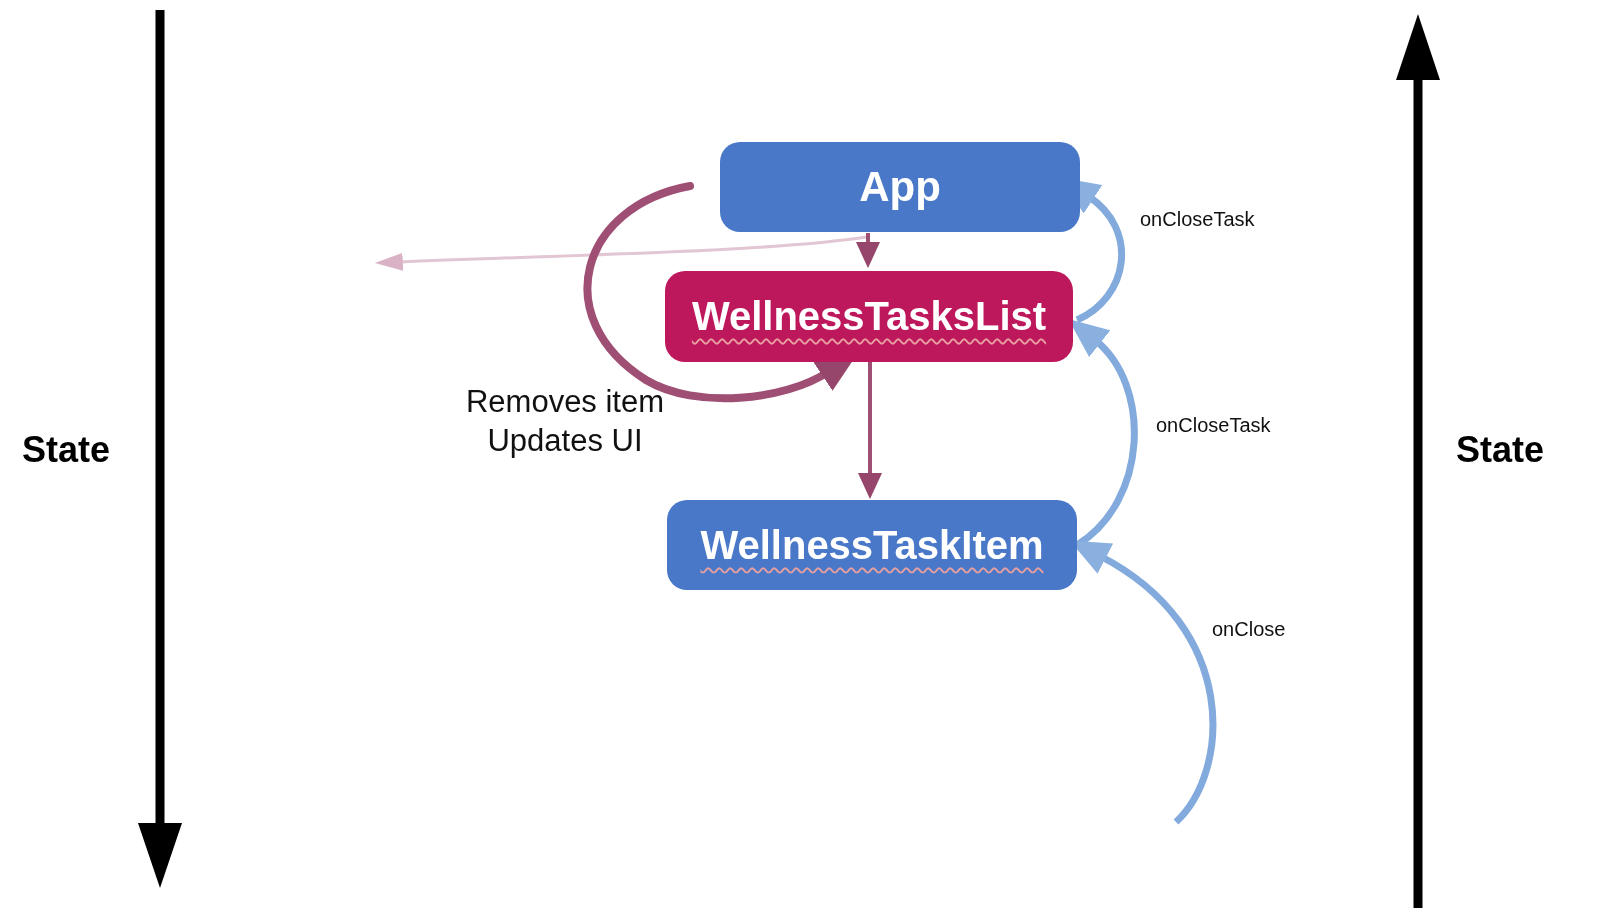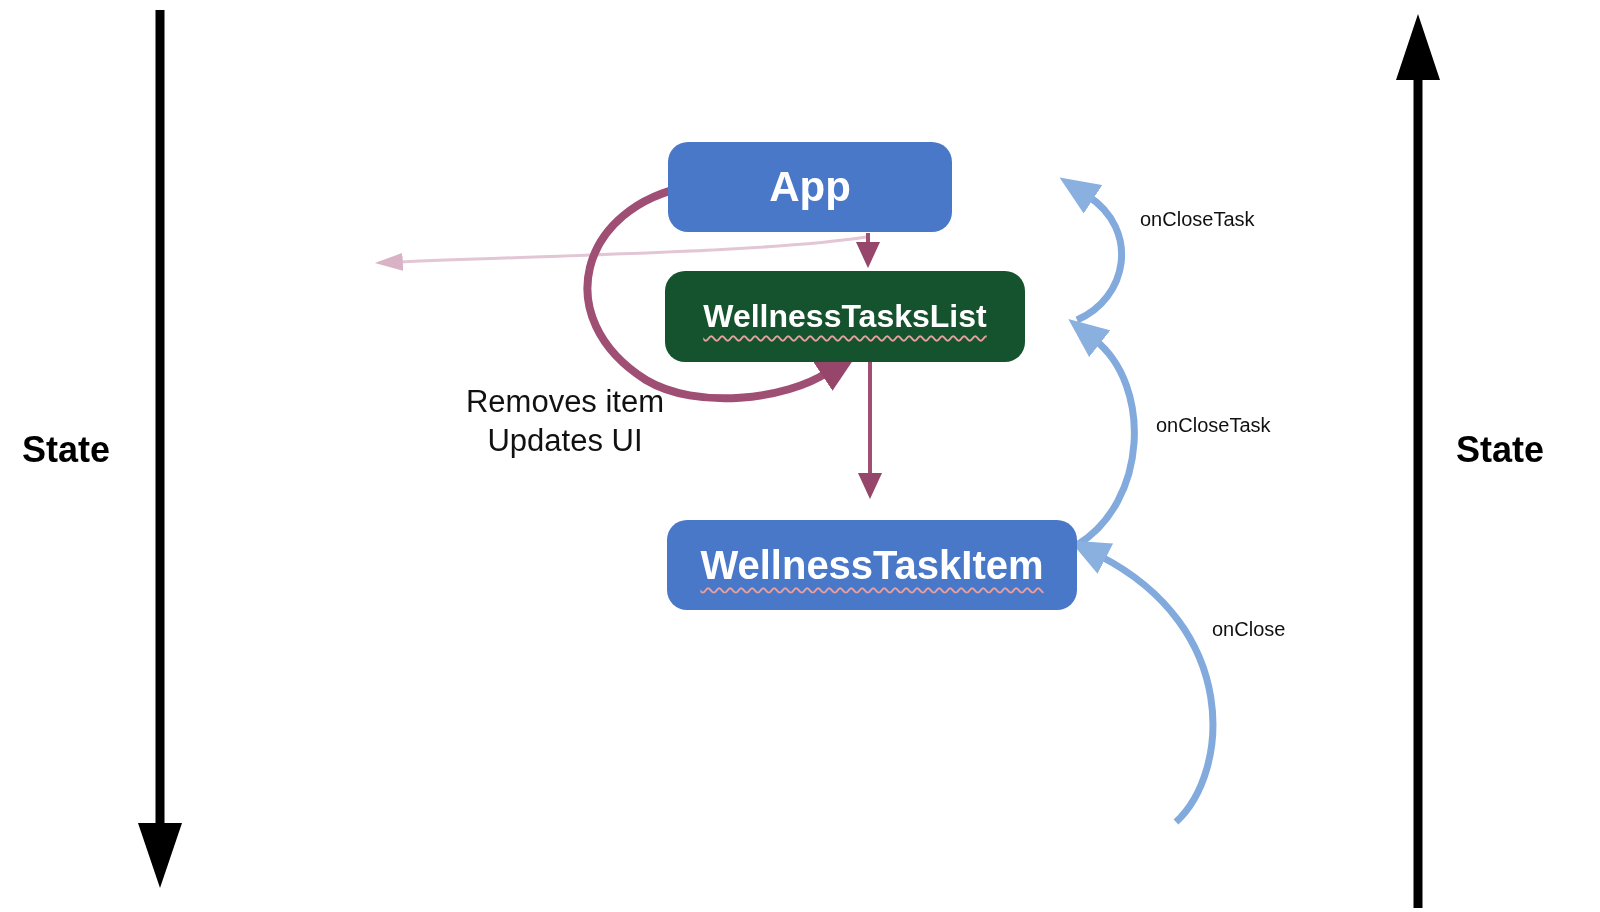--- a/index.html
+++ b/index.html
@@ -5,23 +5,23 @@
   html,body{margin:0;padding:0;background:#fff;}
   #stage{
     position:relative;width:1600px;height:912px;background:#ffffff;overflow:hidden;
     font-family:"Liberation Sans", sans-serif;
   }
   #arrows{position:absolute;left:0;top:0;width:1600px;height:912px;}
   .node{
     position:absolute;display:flex;align-items:center;justify-content:center;
     border-radius:20px;color:#ffffff;font-weight:bold;text-align:center;
   }
-  .node-app{left:668px;top:142px;width:284px;height:90px;background:#4a78c8;font-size:42px;}
-  .node-list{left:665px;top:271px;width:360px;height:91px;background:#14532d;font-size:32px;}
-  .node-item{left:667px;top:500px;width:410px;height:90px;background:#4a78c8;font-size:40px;margin-top:20px;}
+  .node-app{left:720px;top:142px;width:360px;height:90px;background:#4a78c8;font-size:42px;}
+  .node-list{left:665px;top:271px;width:408px;height:91px;background:#be185d;font-size:40px;}
+  .node-item{left:667px;top:500px;width:410px;height:90px;background:#4a78c8;font-size:40px;}
   .node-counter{left:190px;top:272px;width:363px;height:88px;background:#c9d4f0;font-size:40px;}
   .node-user{left:585px;top:780px;width:585px;height:88px;background:#7ca6d8;font-size:38px;}
   .squiggle{
     text-decoration-line:underline;
     text-decoration-style:wavy;
     text-decoration-color:#e89f9f;
     text-decoration-thickness:1.5px;
     text-underline-offset:8px;
   }
   .axis-label{

